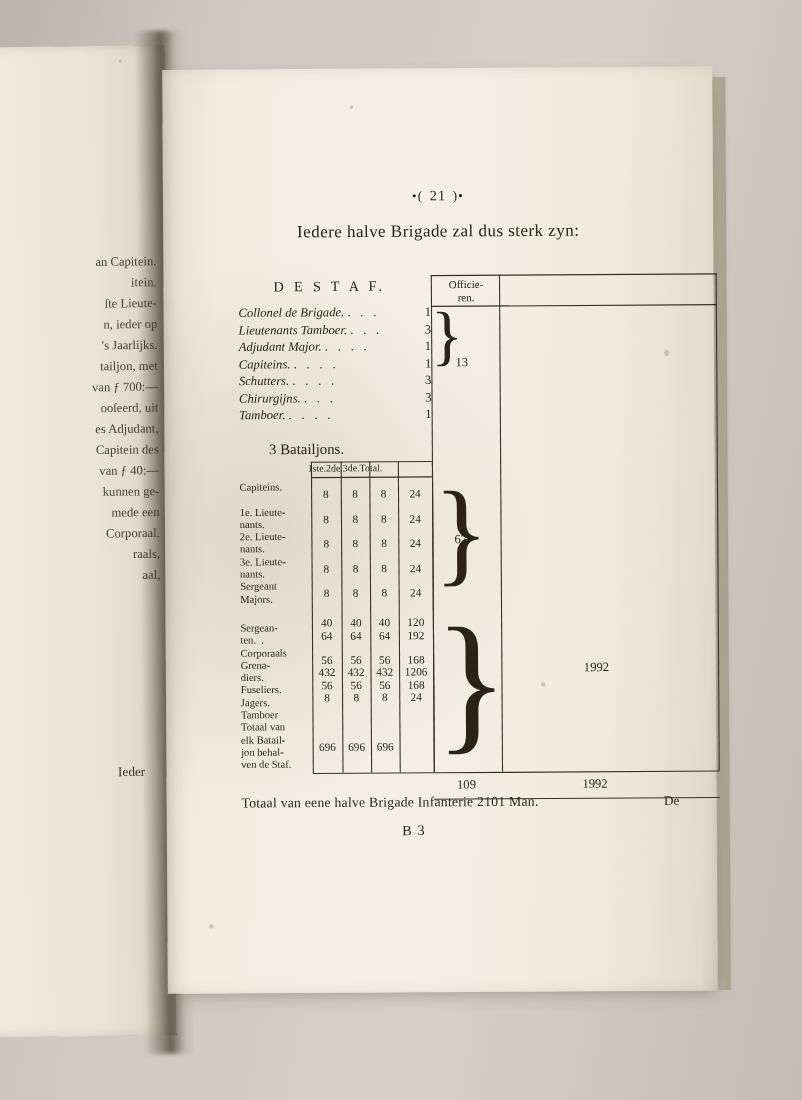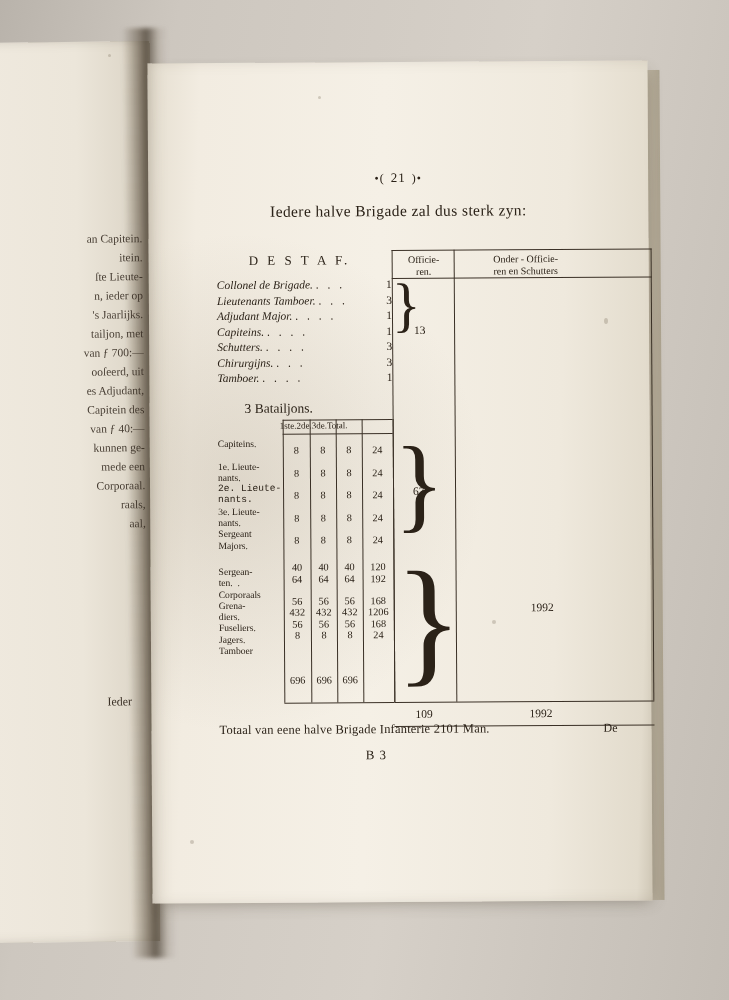--- a/index.html
+++ b/index.html
@@ -302,24 +302,20 @@
     <div class="vline" style="left:243px; top:188px; height:452px;"></div>
     <div class="vline" style="left:305px; top:188px; height:452px;"></div>
     <div class="vline" style="left:502px; top:188px; height:452px;"></div>
     <div class="hline" style="left:243px; top:216px; width:260px;"></div>
     <div class="hline" style="left:243px; top:640px; width:260px;"></div>
     <div class="hline" style="left:243px; top:664px; width:260px;"></div>
 
     <div class="colhead" id="ch-off">
       <span>Officie-</span><br>
       <span>ren.</span>
-    </div>
-    <div class="colhead" id="ch-ond">
-      <span>Onder - Officie-</span><br>
-      <span>ren en Schutters</span>
     </div>
 
     <div class="bignum" style="left:265px; top:262px;">13</div>
     <div class="bignum" style="left:263px; top:423px;">67</div>
     <div class="bignum" style="left:380px; top:540px;">1992</div>
     <div class="bignum" style="left:264px; top:646px;">109</div>
     <div class="bignum" style="left:378px; top:646px;">1992</div>
 
     <div class="bt">
       <table>
@@ -341,34 +337,38 @@
     <div class="vline" style="left:160px; top:357px; height:283px;"></div>
     <div class="vline" style="left:186px; top:357px; height:283px;"></div>
     <div class="vline" style="left:212px; top:357px; height:283px;"></div>
     <div class="vline" style="left:243px; top:357px; height:283px;"></div>
     <div class="hline" style="left:133px; top:640px; width:110px;"></div>
 
     <div style="position:absolute; left:68px; top:375px; width:66px; font-size:9.6px; line-height:11.3px;">
       <div style="height:22.6px;">Capiteins.</div>
       <div style="height:22.6px; white-space:pre;">1e. Lieute-
 nants.</div>
-      <div style="height:22.6px; white-space:pre;font-family:Liberation Mono, monospace;">2e. Lieute-
+      <div style="height:22.6px; white-space:pre;">2e. Lieute-
 nants.</div>
       <div style="height:22.6px; white-space:pre;">3e. Lieute-
 nants.</div>
       <div style="height:22.6px; white-space:pre;">Sergeant
 Majors.</div>
       <div style="height:22.6px; white-space:pre;margin-top:15px;">Sergean-
 ten.  .</div>
       <div style="height:11.3px;">Corporaals</div>
       <div style="height:22.6px; white-space:pre;">Grena-
 diers.</div>
       <div style="height:11.3px;">Fuseliers.</div>
       <div style="height:11.3px;">Jagers.</div>
       <div style="height:11.3px;">Tamboer</div>
+      <div style="height:45px; white-space:pre;">Totaal van
+elk Batail-
+jon behal-
+ven de Staf.</div>
     </div>
 
     <div style="position:absolute; left:133px; top:375px; width:27px; font-size:10.3px; line-height:11.3px; text-align:center;">
       <div style="height:22.6px; padding-top:7px; box-sizing:border-box;">8</div>
       <div style="height:22.6px; padding-top:7px; box-sizing:border-box;">8</div>
       <div style="height:22.6px; padding-top:7px; box-sizing:border-box;">8</div>
       <div style="height:22.6px; padding-top:7px; box-sizing:border-box;">8</div>
       <div style="height:22.6px; padding-top:7px; box-sizing:border-box;">8</div>
       <div style="height:22.6px; padding-top:11px; box-sizing:border-box;">40</div>
       <div style="height:11.3px;">64</div>

